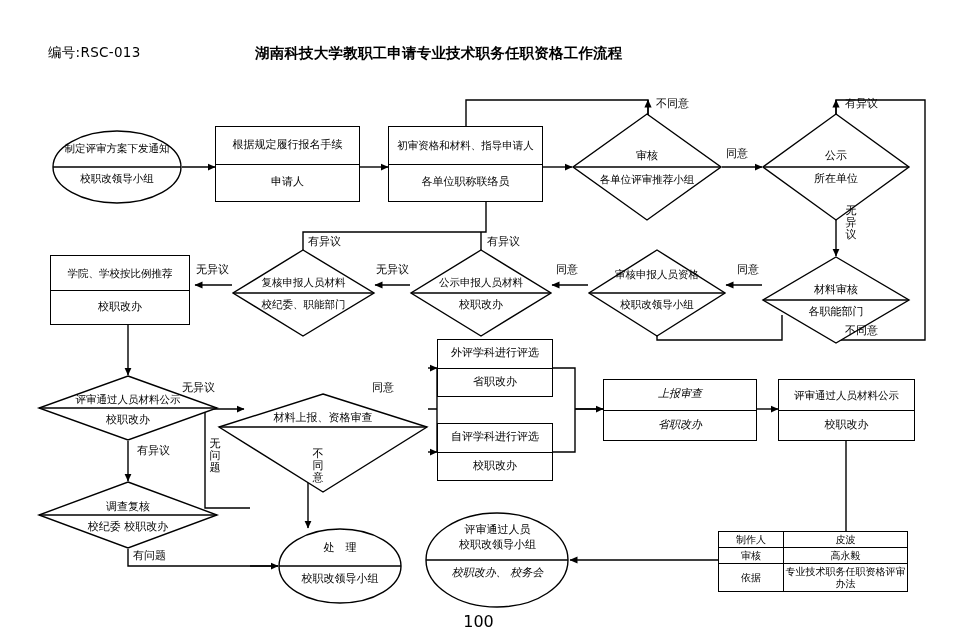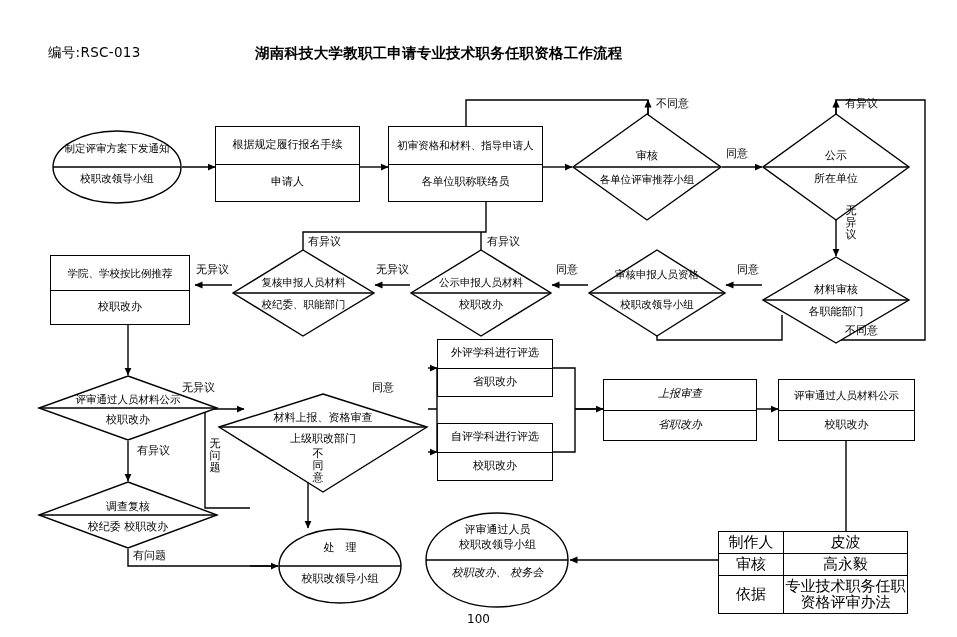--- a/index.html
+++ b/index.html
@@ -30,25 +30,25 @@
   
   .elabel{position:absolute;background:transparent;white-space:nowrap;line-height:1.05;}
   .elabel.vert{white-space:normal;width:12px;text-align:center;line-height:1.08;}
   .t11{font-size:11px;}
   .t10{font-size:10.5px;}
 
   
   #docno{position:absolute;left:48px;top:44px;font-size:13.5px;letter-spacing:.3px;}
   #title{position:absolute;left:255px;top:44px;font-size:14.5px;font-weight:bold;
          letter-spacing:.2px;white-space:nowrap;}
-  #pageno{position:absolute;left:0;top:612px;width:957px;text-align:center;font-size:12px;}
+  #pageno{position:absolute;left:0;top:612px;width:957px;text-align:center;font-size:16px;}
 
   
   #infotable{position:absolute;left:718px;top:531px;width:190px;
-             border-collapse:collapse;font-size:15px;background:#fff;}
+             border-collapse:collapse;font-size:10px;background:#fff;}
   #infotable td{border:1.2px solid #000;text-align:center;padding:2px 1px;line-height:1.12;}
   #infotable td.k{width:62px;}
 </style>
 </head>
 <body>
 
 <div id="canvas">
 
   <div id="docno">编号:RSC-013</div>
   <div id="title">湖南科技大学教职工申请专业技术职务任职资格工作流程</div>
@@ -216,21 +216,20 @@
     <div class="d-top t10" style="top:19px;">评审通过人员材料公示</div>
     <div class="d-bot t11" style="top:39px;">校职改办</div>
   </div>
 
   <div class="dia" style="left:218px;top:393px;width:210px;height:100px;">
     <svg width="210" height="100">
       <polygon points="105,1 209,34 105,99 1,34" fill="#fff" stroke="#000" stroke-width="1.4"></polygon>
       <line x1="1" y1="34" x2="209" y2="34" stroke="#000" stroke-width="1.4"></line>
     </svg>
     <div class="d-top t11" style="top:19px;">材料上报、资格审查</div>
-    <div class="d-bot t11" style="top:40px;">上级职改部门</div>
   </div>
 
   <div class="node rect t11" style="left:437px;top:339px;width:116px;height:58px;">
     <div class="r-top">外评学科进行评选</div>
     <div class="r-bot">省职改办</div>
   </div>
 
   <div class="node rect t11" style="left:437px;top:423px;width:116px;height:58px;justify-content:space-between;">
     <div class="r-top">自评学科进行评选</div>
     <div class="r-bot">校职改办</div>

